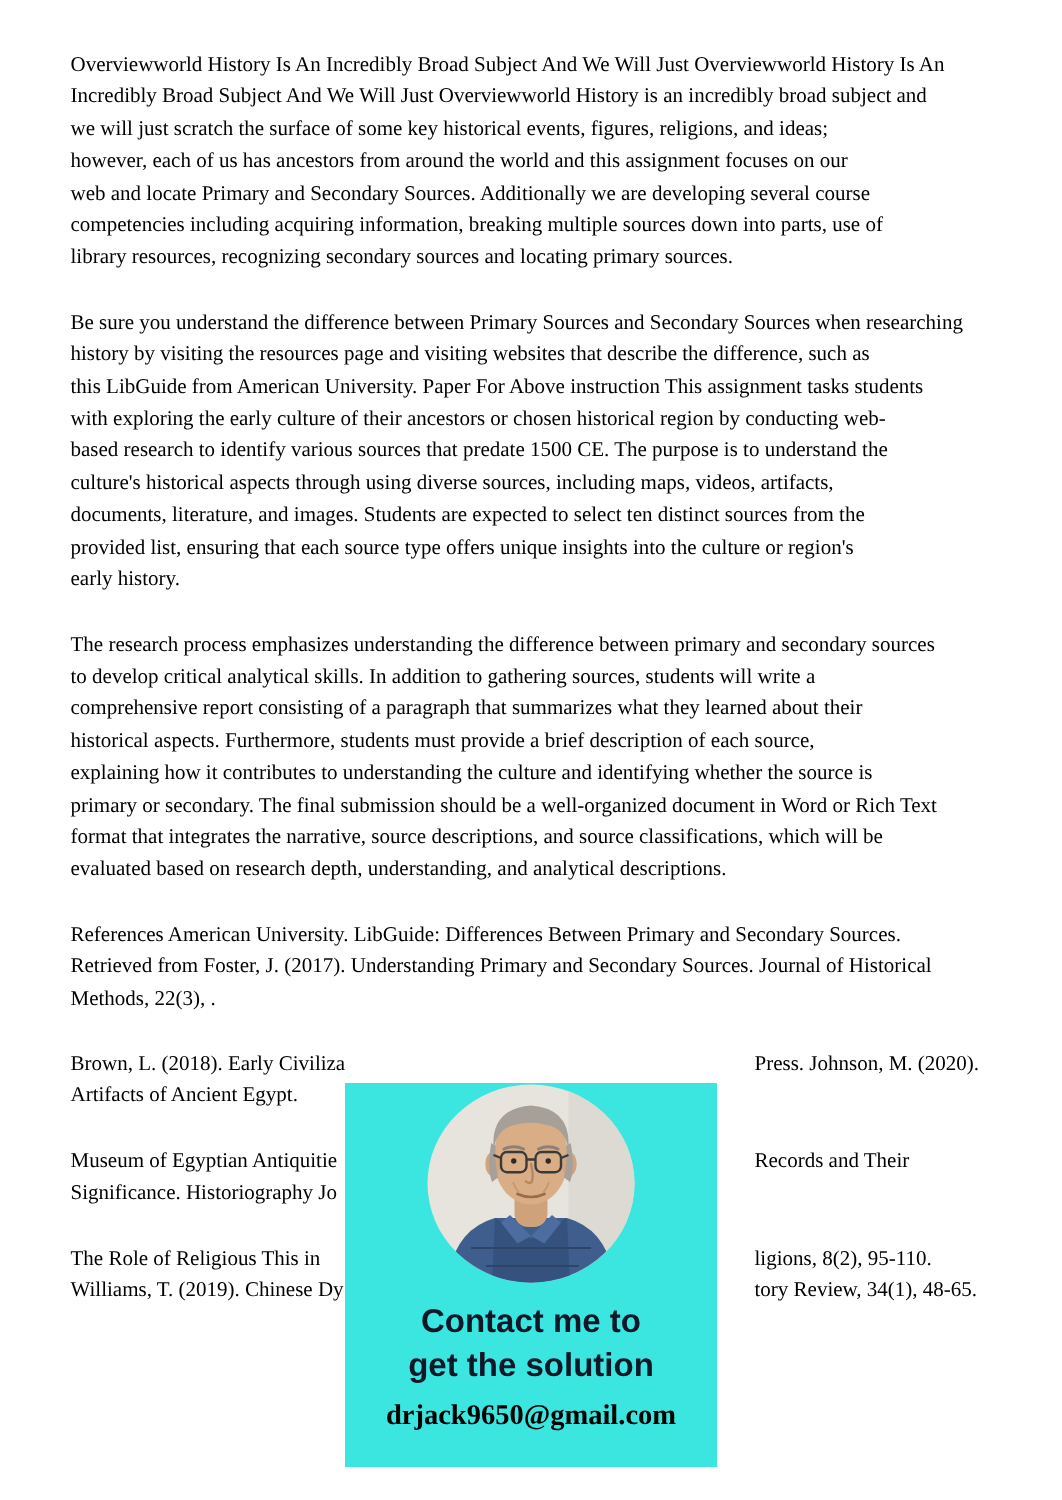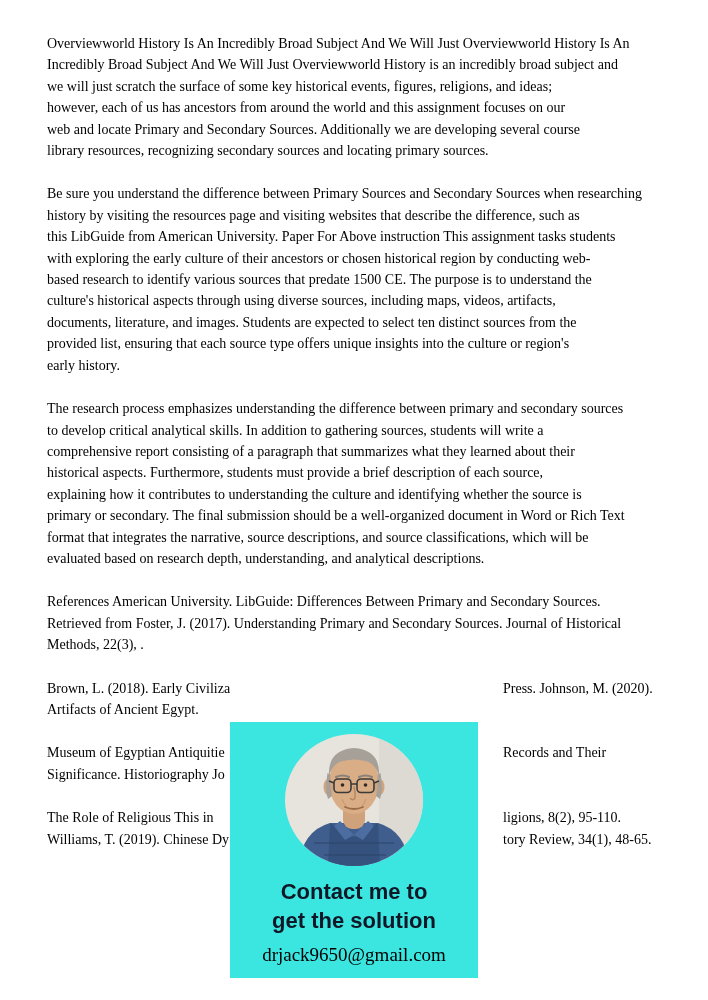--- a/index.html
+++ b/index.html
@@ -35,55 +35,56 @@
   }
   .promo {
     position: absolute;
     left: 230px;
     top: 722px;
     width: 248px;
     height: 256px;
     display: flex;
     flex-direction: column;
     align-items: center;
-    padding-top: 11px;
+    padding-top: 0;
   }
   .photo { width: 140px; height: 134px; }
   .photo svg { display: block; }
   .contact {
     margin-top: 10px;
     text-align: center;
     font-family: "Liberation Sans", "DejaVu Sans", sans-serif;
     font-weight: 700;
     font-size: 22px;
     line-height: 29px;
     color: #101828;
   }
   .email {
     margin-top: 8px;
     font-family: "Liberation Serif", "DejaVu Serif", serif;
-    font-weight: 400;
+    font-weight: 700;
     font-size: 19px;
     line-height: 24px;
     color: #000000;
   }
 </style>
 </head>
 <body>
 
 <div class="page">
 
   <div class="content">
 
     <p class="para">
       <span class="line">Overviewworld History Is An Incredibly Broad Subject And We Will Just Overviewworld History Is An</span>
       <span class="line">Incredibly Broad Subject And We Will Just Overviewworld History is an incredibly broad subject and</span>
       <span class="line">we will just scratch the surface of some key historical events, figures, religions, and ideas;</span>
       <span class="line">however, each of us has ancestors from around the world and this assignment focuses on our</span>
       <span class="line">web and locate Primary and Secondary Sources. Additionally we are developing several course</span>
+      <span class="line">competencies including acquiring information, breaking multiple sources down into parts, use of</span>
       <span class="line">library resources, recognizing secondary sources and locating primary sources.</span>
     </p>
 
     <p class="para">
       <span class="line">Be sure you understand the difference between Primary Sources and Secondary Sources when researching</span>
       <span class="line">history by visiting the resources page and visiting websites that describe the difference, such as</span>
       <span class="line">this LibGuide from American University. Paper For Above instruction This assignment tasks students</span>
       <span class="line">with exploring the early culture of their ancestors or chosen historical region by conducting web-</span>
       <span class="line">based research to identify various sources that predate 1500 CE. The purpose is to understand the</span>
       <span class="line">culture's historical aspects through using diverse sources, including maps, videos, artifacts,</span>

